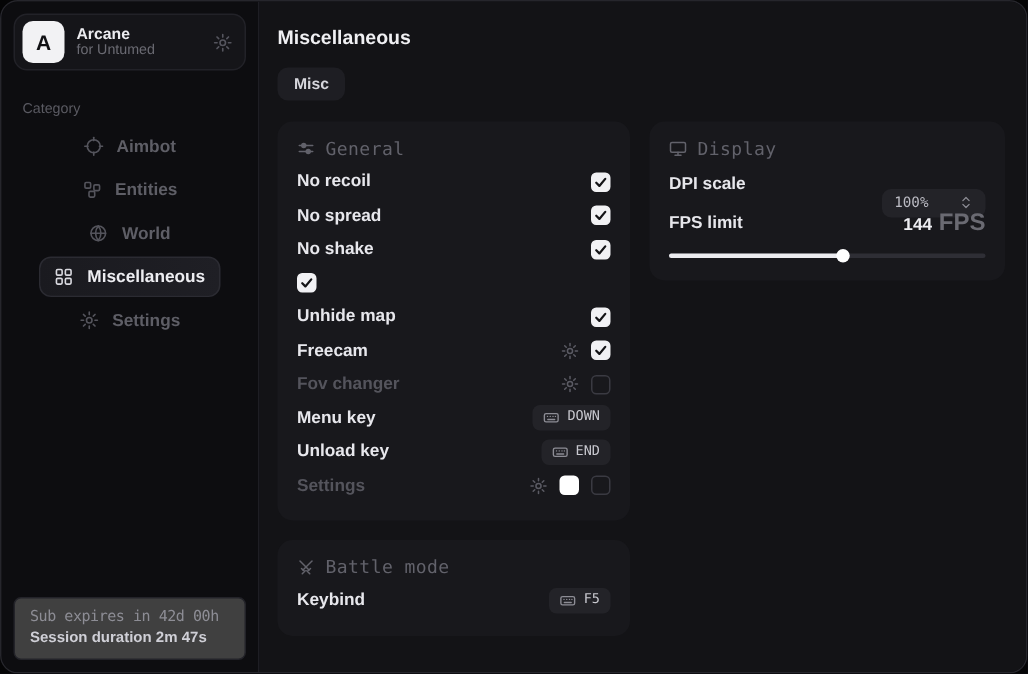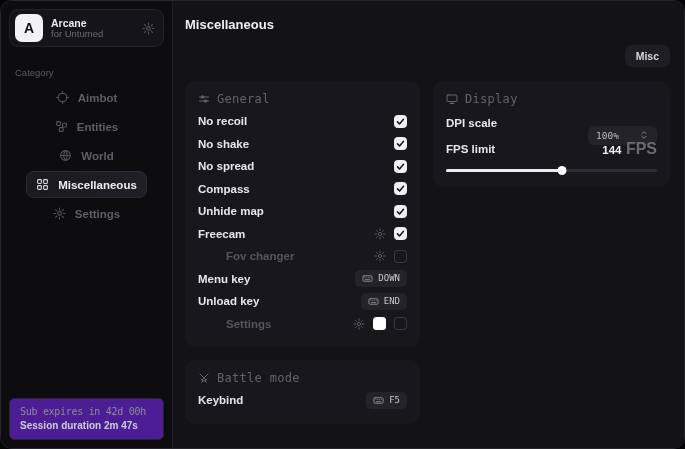--- a/index.html
+++ b/index.html
@@ -36,48 +36,48 @@
   }
   .nav-item .nv-ic { display:flex; color:#54545c; }
   .nav-item.active {
     background:linear-gradient(90deg,#1a1a1f 0%, #1f1f25 100%);
     border-color:#2b2b32; color:#ededf1;
   }
   .nav-item.active .nv-ic { color:#d8d8de; }
   .sb-spacer { flex:1; }
   .sub-card {
     margin:8px; border:1px solid #232329; border-radius:5px;
-    padding:7px 10px 8px; background:#4c1d95;
+    padding:7px 10px 8px; background:#404040;
   }
   .sub-line1 { font-family:"DejaVu Sans Mono", monospace; font-size:10px; color:#8d8d95; letter-spacing:-0.3px; }
   .sub-line2 { font-size:10px; color:#cfcfd6; margin-top:3px; font-weight:600; }
   
   .main { flex:1; background:#131316; padding:16px 14px 14px 12px; overflow:hidden; }
   .page-title { font-size:13px; font-weight:bold; color:#f0f0f3; }
-  .tabs { margin-top:13px; display:flex; gap:6px;justify-content:flex-end; }
+  .tabs { margin-top:13px; display:flex; gap:6px; }
   .tab {
     background:#1e1e23; border-radius:7px; padding:5px 11px;
     font-size:10.5px; font-weight:600; color:#d6d6dc;
   }
   .content { display:flex; gap:13px; margin-top:14px; align-items:flex-start; }
   .col { display:flex; flex-direction:column; gap:13px; }
   .col-left { width:236px; }
   .col-right { width:238px; }
   .panel { background:#18181c; border-radius:10px; padding:11px 13px 12px; width:100%; }
   .panel-head {
     display:flex; align-items:center; gap:7px;
     font-family:"DejaVu Sans Mono", monospace; font-size:12px; color:#62626b;
     letter-spacing:0.3px; margin-bottom:4px;
   }
   .panel-head .ph-ic { display:flex; color:#62626b; }
   .row {
     display:flex; align-items:center; height:22.5px;
   }
   .row-label { flex:1; font-size:11.5px; font-weight:600; color:#e7e7ec; }
-  .row.disabled .row-label { color:#54545c;margin-left:28px; }
+  .row.disabled .row-label { color:#54545c; }
   .row-controls { display:flex; align-items:center; gap:8px; }
   .checkbox {
     width:13px; height:13px; border-radius:3.5px; border:1px solid #3a3a42;
     display:flex; align-items:center; justify-content:center; background:transparent;
   }
   .checkbox.checked { background:#f1f1f4; border-color:#f1f1f4; color:#141417; }
   .row-gear { display:flex; color:#5b5b64; }
   .keybadge {
     display:flex; align-items:flex-start; gap:5px; background:#232328;
     border-radius:5px; padding:3px 7px;
@@ -214,41 +214,40 @@
                 <div class="row-label">No recoil</div>
                 <div class="row-controls">
                   <span class="checkbox checked">
                     <svg width="9" height="9" viewBox="0 0 24 24" fill="none" stroke="currentColor" stroke-width="4" stroke-linecap="round" stroke-linejoin="round">
                       <polyline points="4,13 9.5,18.5 20,6"></polyline>
                     </svg>
                   </span>
                 </div>
               </div>
               <div class="row">
+                <div class="row-label">No spread</div>
+                <div class="row-controls">
+                  <span class="checkbox checked">
+                    <svg width="9" height="9" viewBox="0 0 24 24" fill="none" stroke="currentColor" stroke-width="4" stroke-linecap="round" stroke-linejoin="round">
+                      <polyline points="4,13 9.5,18.5 20,6"></polyline>
+                    </svg>
+                  </span>
+                </div>
+              </div>
+              <div class="row">
                 <div class="row-label">No shake</div>
                 <div class="row-controls">
                   <span class="checkbox checked">
                     <svg width="9" height="9" viewBox="0 0 24 24" fill="none" stroke="currentColor" stroke-width="4" stroke-linecap="round" stroke-linejoin="round">
                       <polyline points="4,13 9.5,18.5 20,6"></polyline>
                     </svg>
                   </span>
                 </div>
               </div>
               <div class="row">
-                <div class="row-label">No spread</div>
-                <div class="row-controls">
-                  <span class="checkbox checked">
-                    <svg width="9" height="9" viewBox="0 0 24 24" fill="none" stroke="currentColor" stroke-width="4" stroke-linecap="round" stroke-linejoin="round">
-                      <polyline points="4,13 9.5,18.5 20,6"></polyline>
-                    </svg>
-                  </span>
-                </div>
-              </div>
-              <div class="row">
-                <div class="row-label">Compass</div>
                 <div class="row-controls">
                   <span class="checkbox checked">
                     <svg width="9" height="9" viewBox="0 0 24 24" fill="none" stroke="currentColor" stroke-width="4" stroke-linecap="round" stroke-linejoin="round">
                       <polyline points="4,13 9.5,18.5 20,6"></polyline>
                     </svg>
                   </span>
                 </div>
               </div>
               <div class="row">
                 <div class="row-label">Unhide map</div>

